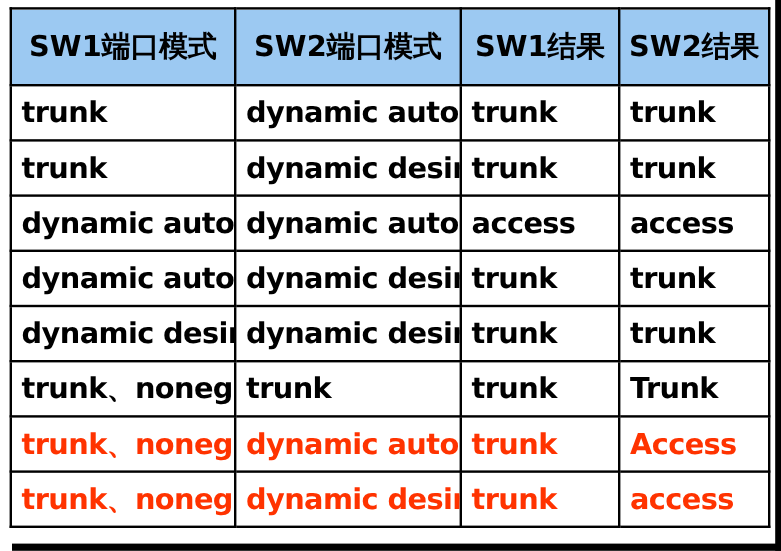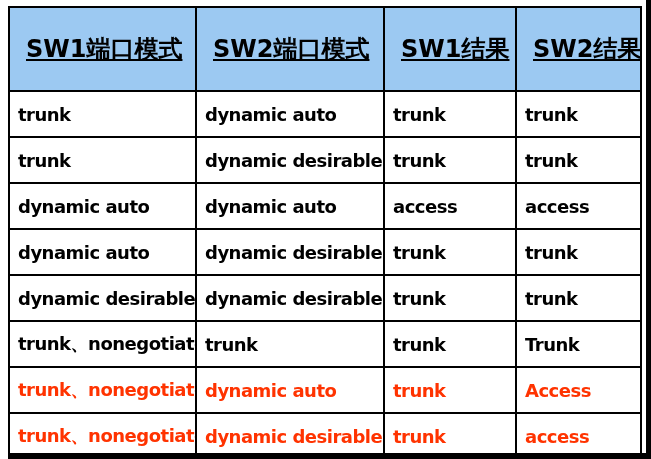--- a/index.html
+++ b/index.html
@@ -33,27 +33,26 @@
     overflow: hidden;
     white-space: nowrap;
   }
   table.dtp th {
     height: 50px;
     background: var(--header-bg);
     color: #000;
     font-size: 24px;
     font-weight: bold;
     text-align: center;
-    padding: 16px;
-    text-decoration: underline;
+    padding: 6px;
   }
   table.dtp td {
     height: 44px;
     color: #000;
-    font-size: 18px;
+    font-size: 24px;
     font-weight: bold;
     text-align: left;
     padding: 0 2px 0 8px;
     letter-spacing: -0.5px;
   }
   table.dtp tr.highlight td {
     color: var(--highlight-color);
   }
   .shadow-right {
     position: absolute;

